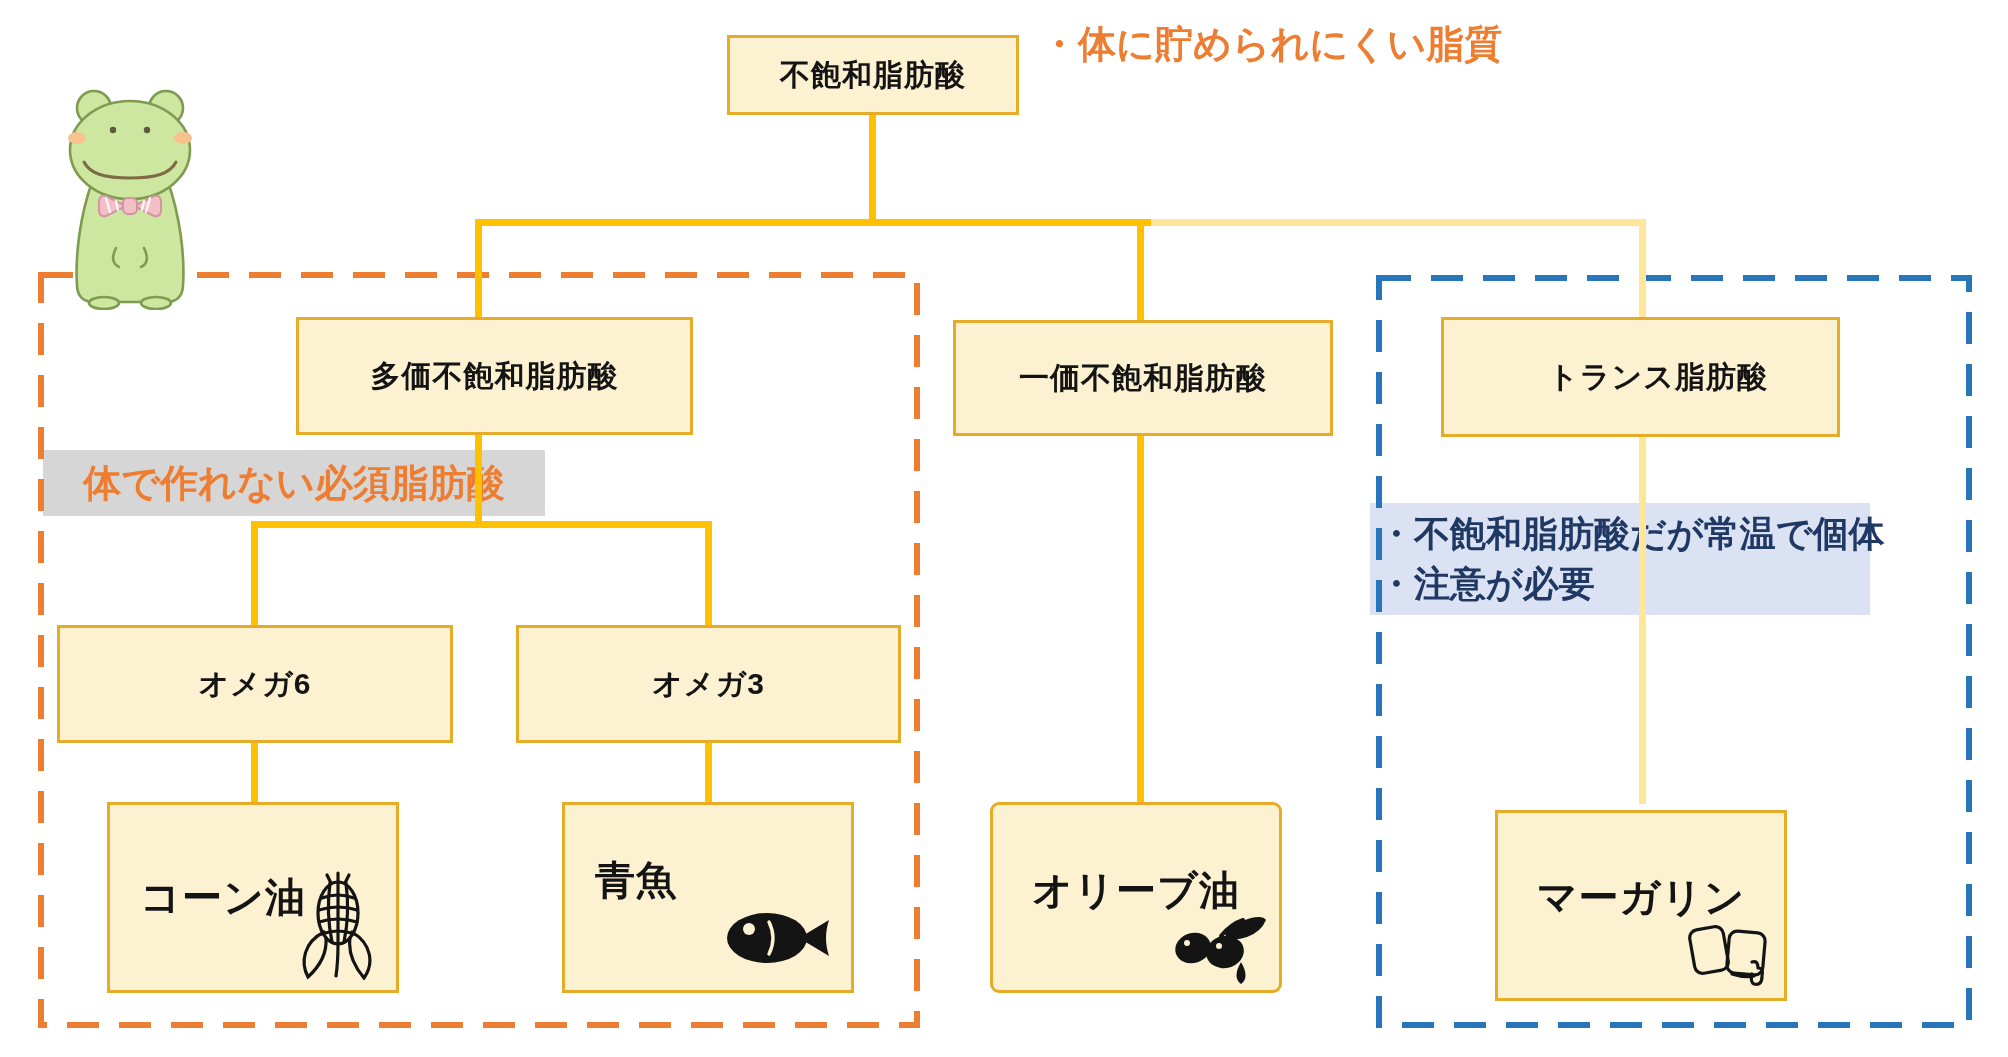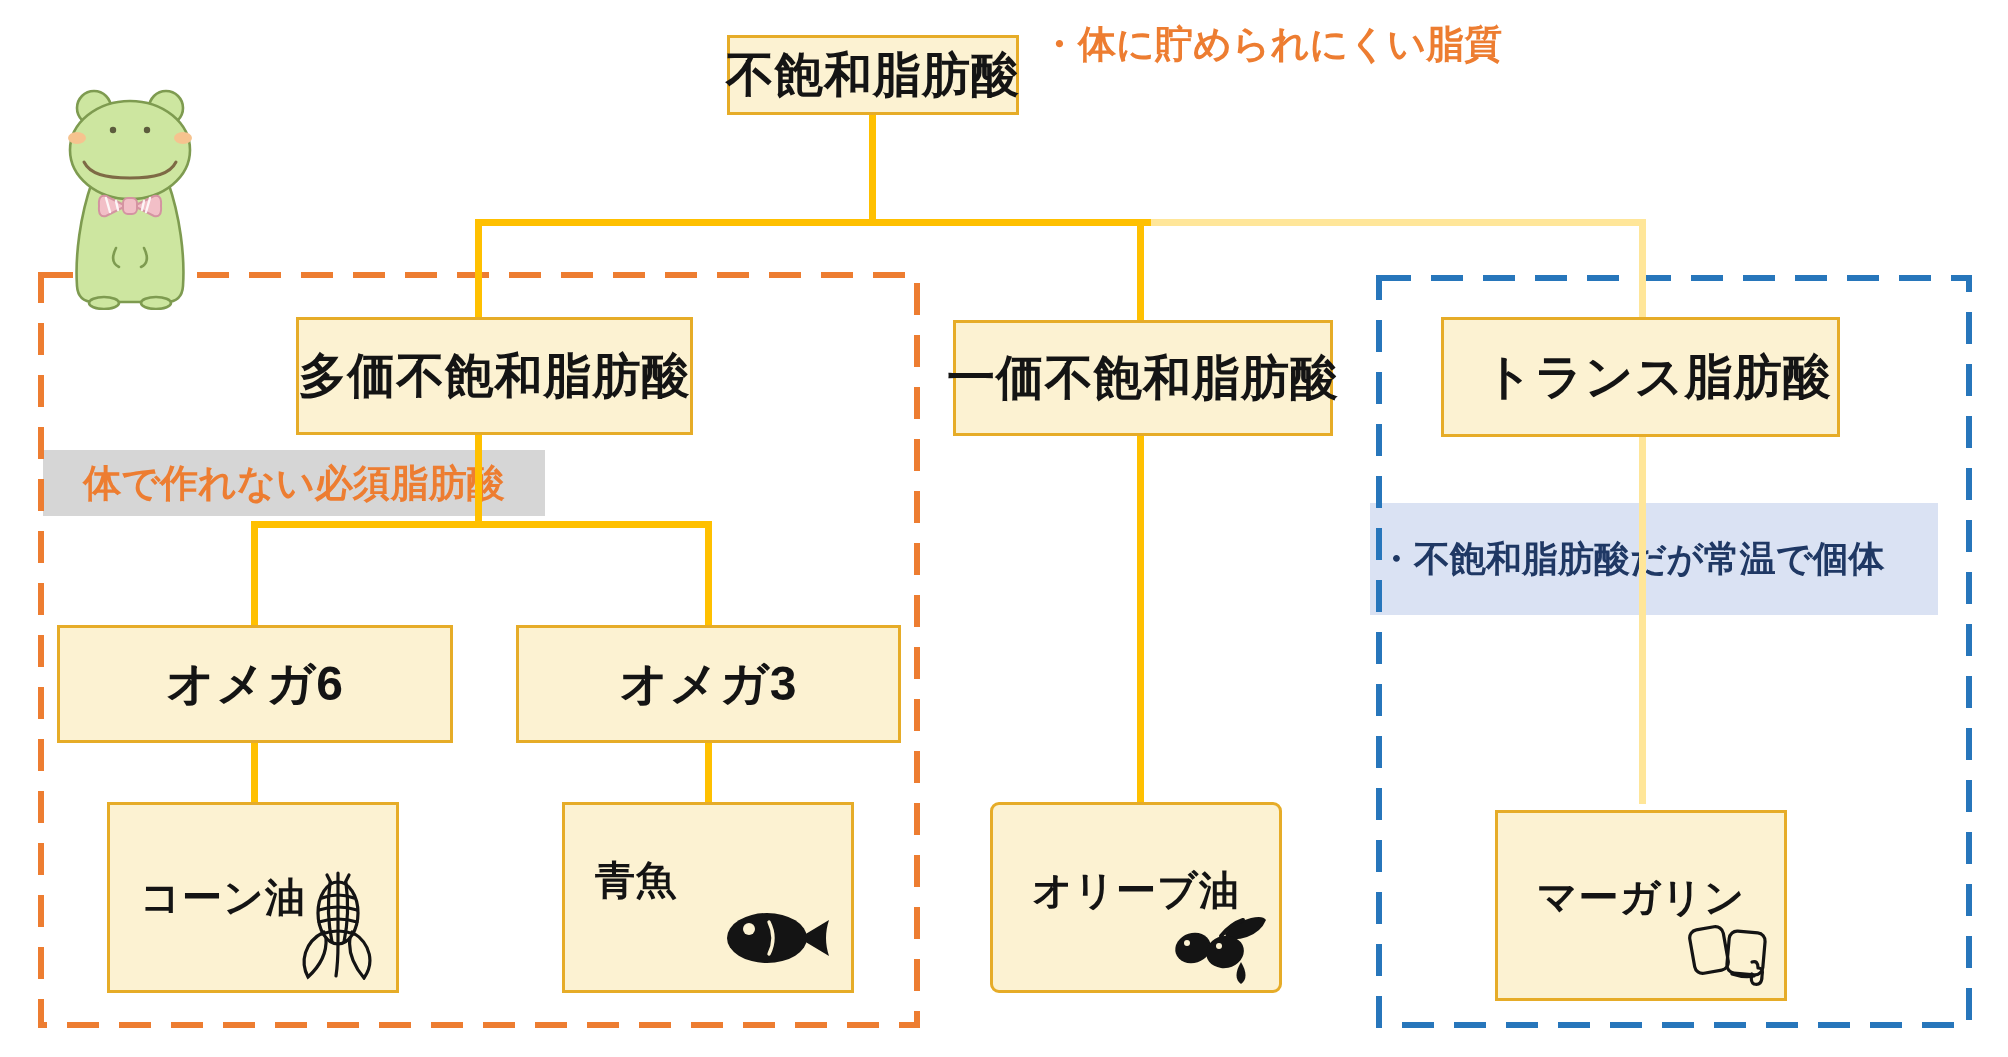--- a/index.html
+++ b/index.html
@@ -1,53 +1,54 @@
 <!DOCTYPE html>
 <html><head>
 <meta charset="utf-8">
 <style>
   html,body{margin:0;padding:0;background:#ffffff;}
   .canvas{position:relative;width:2008px;height:1057px;background:#ffffff;overflow:hidden;
           font-family:"Liberation Sans",sans-serif;}
   
   .node{position:absolute;background:#FCF2D2;border:3px solid #E6AC28;box-sizing:border-box;
         display:flex;align-items:center;justify-content:center;color:#141414;font-weight:bold;}
-  .node .lbl{font-size:48px;letter-spacing:1px;white-space:nowrap;}
+  .node .lbl{font-size:30px;letter-spacing:1px;white-space:nowrap;}
   .product .lbl{font-size:40px;}
   .product.left{justify-content:flex-start;padding-left:30px;}
   
   .conn{position:absolute;background:#FFC000;}
   .conn.pale{background:#FFE699;}
   
   .group-border{position:absolute;}
   
   .note-orange-top{position:absolute;left:1040px;top:20px;color:#ED7D31;font-weight:bold;
                    font-size:38px;line-height:49px;white-space:nowrap;}
   .note-gray{position:absolute;left:43px;top:450px;width:502px;height:66px;background:#D6D6D6;
              display:flex;align-items:center;justify-content:center;}
   .note-gray .txt{color:#ED7D31;font-weight:bold;font-size:38px;white-space:nowrap;}
-  .note-blue{position:absolute;left:1370px;top:503px;width:568px;height:112px;background:#DAE2F3;
+  .note-blue{position:absolute;left:1370px;top:503px;width:500px;height:112px;background:#DAE2F3;
              display:flex;flex-direction:column;justify-content:center;padding-left:8px;box-sizing:border-box;}
   .note-blue .txt{color:#1F3864;font-weight:bold;font-size:36px;line-height:50px;white-space:nowrap;}
   
   .box-icon{position:absolute;}
   
   .mascot{position:absolute;left:60px;top:78px;}
 </style>
 </head>
 <body>
 
 <div class="canvas">
 
   <div class="note-gray">
     <span class="txt">体で作れない必須脂肪酸</span>
   </div>
 
   <div class="note-blue">
     <span class="txt">・不飽和脂肪酸だが常温で個体</span>
+    <span class="txt">・注意が必要</span>
   </div>
 
   <svg class="group-border" style="left:38px;top:272px;" width="882" height="756">
     <rect x="3" y="3" width="876" height="750" fill="none" stroke="#ED7D31" stroke-width="6" stroke-dasharray="32 20"></rect>
   </svg>
   <svg class="group-border" style="left:1376px;top:275px;" width="596" height="753">
     <rect x="3" y="3" width="590" height="747" fill="none" stroke="#2776BB" stroke-width="6" stroke-dasharray="32 20"></rect>
   </svg>
 
   <div class="conn" style="left:869px;top:113px;width:7px;height:110px;"></div>

